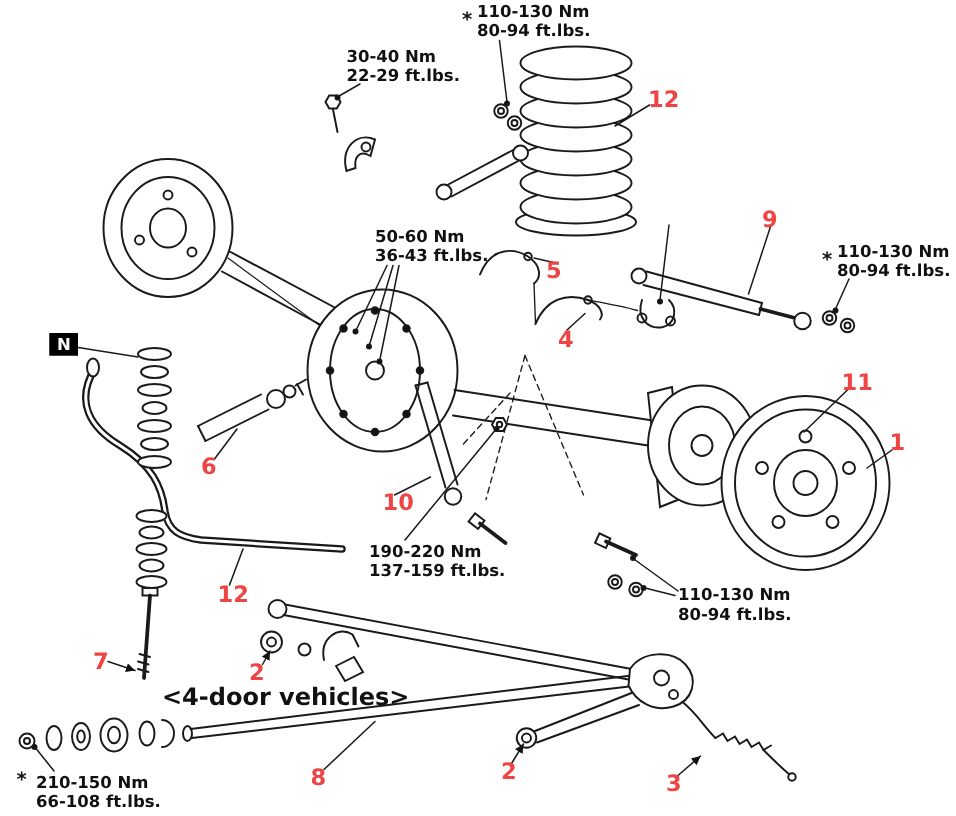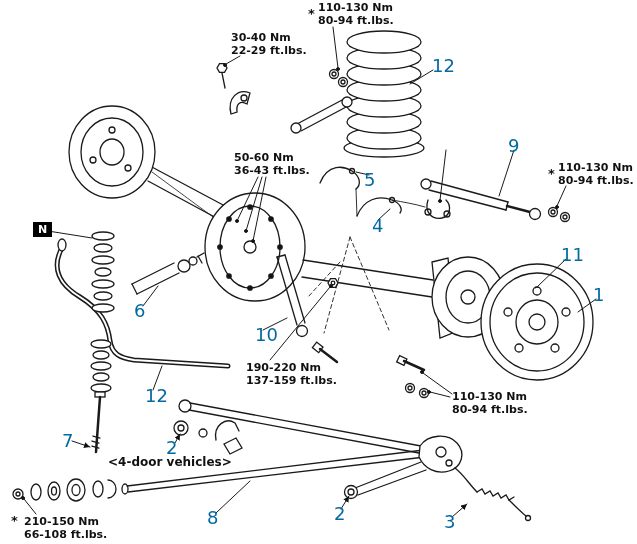--- a/index.html
+++ b/index.html
@@ -6,24 +6,24 @@
   #stage{
     position:relative;width:637px;height:544px;background:#ffffff;
     overflow:hidden;font-family:"DejaVu Sans","Liberation Sans",sans-serif;color:#111;
   }
   #drawing{position:absolute;left:0;top:0;}
   .tq{position:absolute;font-weight:bold;font-size:11px;line-height:12.5px;white-space:nowrap;color:#111;}
   .tq .l1,.tq .l2{display:block;}
   .ast{position:absolute;font-weight:bold;font-size:13px;}
   .ast-mid{left:-10px;top:6px;}
   .ast-top{left:-13px;top:-1px;}
-  .pn{position:absolute;font-weight:normal;font-size:18px;line-height:14px;color:#0369a1;}
+  .pn{position:absolute;font-weight:bold;font-size:15px;line-height:14px;color:#ef4444;}
   .nb{position:absolute;left:33px;top:222px;background:#000;color:#fff;font-size:11px;font-weight:bold;
       line-height:13px;padding:0 4px;border:1px solid #000;}
-  .note{position:absolute;left:108px;top:455px;font-size:12px;font-weight:bold;white-space:nowrap;}
+  .note{position:absolute;left:108px;top:455px;font-size:16px;font-weight:bold;white-space:nowrap;}
 </style>
 </head>
 <body>
 
 <div id="stage">
 
   <svg id="drawing" width="637" height="544" viewBox="0 0 637 544">
     <defs>
       <marker id="ah" markerWidth="8" markerHeight="8" refX="6" refY="3" orient="auto">
         <path d="M0,0 L6,3 L0,6 Z" fill="#111"></path>
@@ -312,21 +312,21 @@
     <span class="ast ast-mid">*</span>
     <span class="l1">110-130 Nm</span>
     <span class="l2">80-94 ft.lbs.</span>
   </div>
 
   <div class="tq" style="left:231px;top:32px">
     <span class="l1">30-40 Nm</span>
     <span class="l2">22-29 ft.lbs.</span>
   </div>
 
-  <div class="tq" style="left:234px;top:152px">
+  <div class="tq" style="left:250px;top:152px">
     <span class="l1">50-60 Nm</span>
     <span class="l2">36-43 ft.lbs.</span>
   </div>
 
 
   <div class="tq" style="left:558px;top:162px">
     <span class="ast ast-mid">*</span>
     <span class="l1">110-130 Nm</span>
     <span class="l2">80-94 ft.lbs.</span>
   </div>

